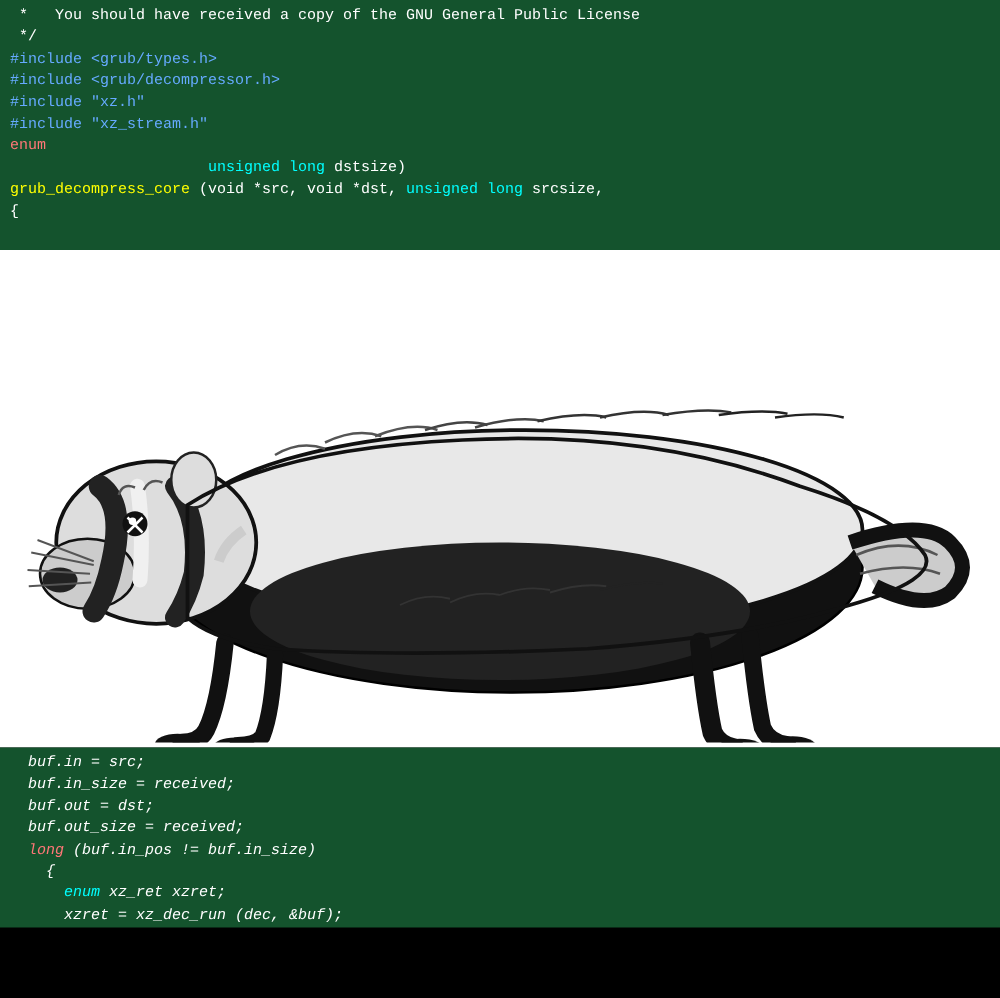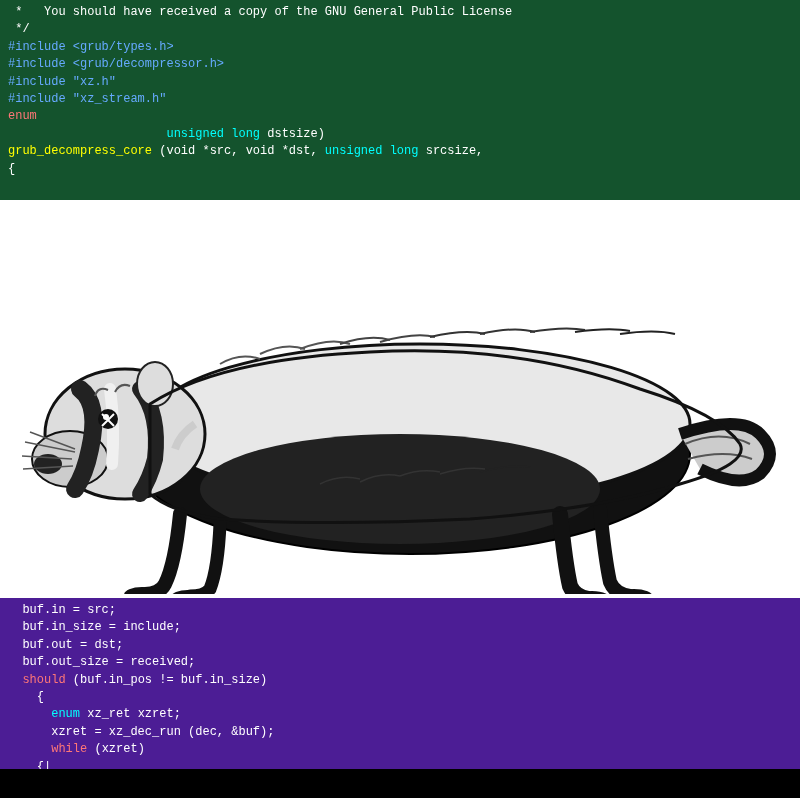--- a/index.html
+++ b/index.html
@@ -29,27 +29,28 @@
       justify-content: center;
       overflow: hidden;
     }
 
     #badger-panel svg {
       width: 760px;
       height: 390px;
     }
 
     #bottom-code-panel {
-      background: #4c1d95;
+      background: #14532d;
       color: #fff;
       padding: 4px 8px;
       font-size: 12px;
       line-height: 1.45;
-      height: 171px;
+      height: 144px;
       overflow: hidden;
+      font-style: italic;
     }
 
     .code-line { white-space: pre; }
   </style>
 </head>
 <body>
 
 <div id="top-code-panel">
   <div class="code-line"> *   You should have received a copy of the GNU General Public License</div>
   <div class="code-line"> */</div>
@@ -145,24 +146,24 @@
 
     <path d="M155 245 Q160 230 175 220" stroke="#ccc" stroke-width="8" fill="none"></path>
 
     <path d="M95 188 Q100 178 110 182" stroke="#555" stroke-width="2" fill="none"></path>
     <path d="M75 192 Q78 182 88 186" stroke="#555" stroke-width="2" fill="none"></path>
   </svg>
 </div>
 
 <div id="bottom-code-panel">
   <div class="code-line">  buf.in = src;</div>
-  <div class="code-line">  buf.in_size = include;</div>
+  <div class="code-line">  buf.in_size = received;</div>
   <div class="code-line">  buf.out = dst;</div>
   <div class="code-line">  buf.out_size = received;</div>
   <div class="code-line"></div>
-  <div class="code-line">  <span style="color:#f77">should</span> (buf.in_pos != buf.in_size)</div>
+  <div class="code-line">  <span style="color:#f77">long</span> (buf.in_pos != buf.in_size)</div>
   <div class="code-line">    {</div>
   <div class="code-line">      <span style="color:#0ff">enum</span> xz_ret xzret;</div>
   <div class="code-line">      xzret = xz_dec_run (dec, &amp;buf);</div>
   <div class="code-line">      <span style="color:#f77">while</span> (xzret)</div>
   <div class="code-line">    {|</div>
 
 </div>
 
 </body></html>

